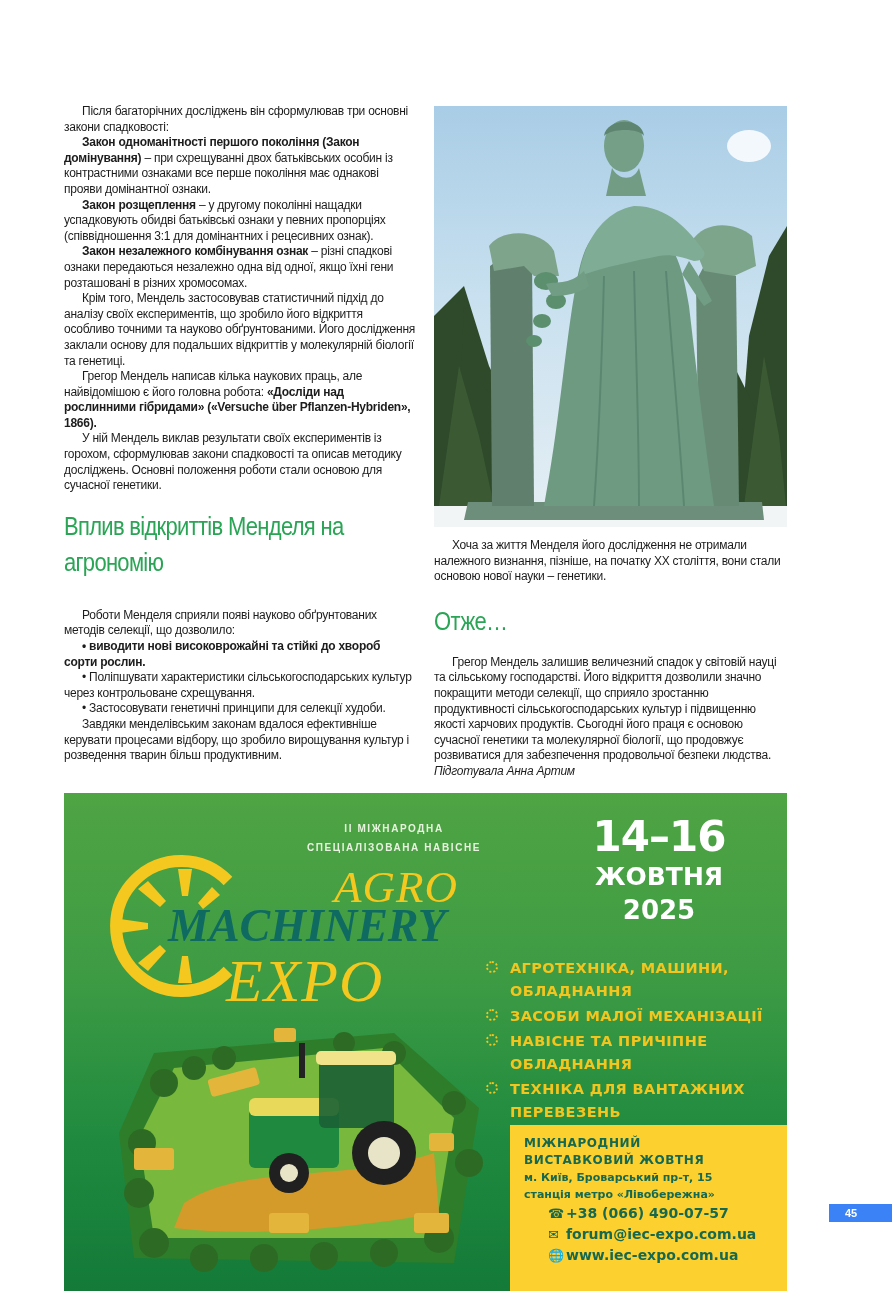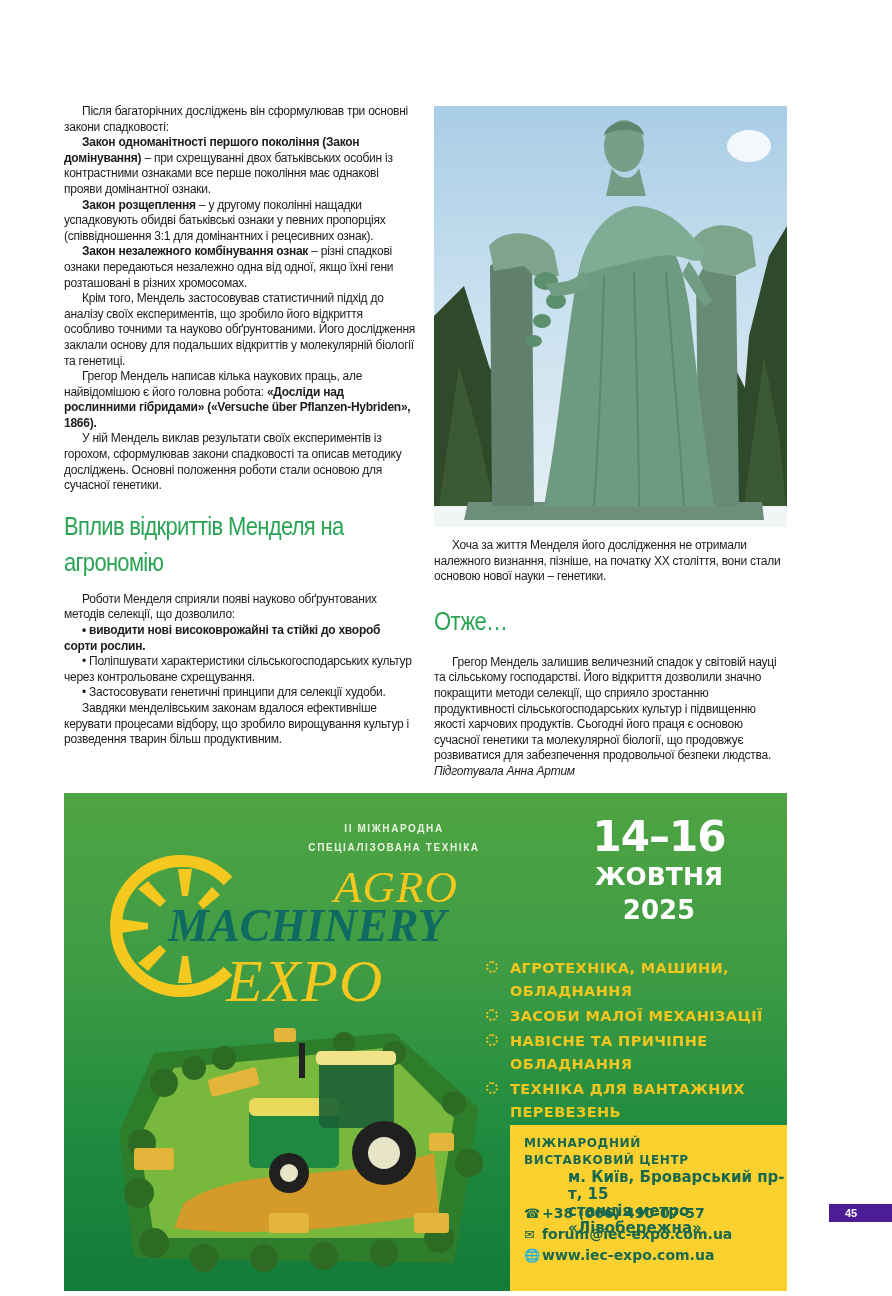--- a/index.html
+++ b/index.html
@@ -8,21 +8,21 @@
 
   .col { position: absolute; font-size: 12px; line-height: 15.6px; letter-spacing: -0.25px; }
   .col p { margin: 0; text-indent: 18px; text-align: left; }
   .col b { font-weight: bold; }
   #left-col { left: 64px; top: 104px; width: 352px; }
   #right-col { left: 434px; top: 538px; width: 356px; }
 
   .green-h { font-family: "Liberation Sans Narrow", "Liberation Sans", sans-serif; color: #2aa455;
              font-weight: normal; font-size: 25px; line-height: 36px; margin: 0; letter-spacing: -0.8px;
              transform: scaleX(0.88); transform-origin: left; white-space: nowrap; }
-  #h-influence { margin-top: 14px; margin-bottom: 12px; }
+  #h-influence { margin-top: 14px; margin-bottom: 28px; }
   #h-conclusion { margin-top: 18px; margin-bottom: 16px; }
   .signature { text-align: right; font-style: italic; margin-top: 8px; text-indent: 0 !important; }
 
   
   #photo { position: absolute; left: 434px; top: 106px; width: 353px; height: 421px; overflow: hidden;
            background: linear-gradient(180deg, #a9cde6 0%, #c8e0ef 45%, #e6eff4 100%); }
   #photo svg { width: 100%; height: 100%; display: block; }
 
   
   #ad { position: absolute; left: 64px; top: 793px; width: 723px; height: 498px; overflow: hidden;
@@ -44,29 +44,29 @@
   #ad-features { position: absolute; left: 420px; top: 164px; width: 300px; list-style: none; margin: 0; padding: 0; }
   #ad-features li { position: relative; padding-left: 26px; color: #f3c51f; font-family: "DejaVu Sans", sans-serif;
                     font-weight: bold; font-size: 14.5px; line-height: 23px; letter-spacing: 0.4px; margin-bottom: 2px; }
   #ad-features li .bul { position: absolute; left: 2px; top: 4px; width: 12px; height: 12px; border-radius: 50%;
                          border: 2px dotted #f3c51f; box-sizing: border-box; }
 
   #ad-contact { position: absolute; left: 446px; top: 332px; width: 277px; height: 166px; background: #fcd02f; }
   #ad-contact .org { position: absolute; left: 14px; top: 10px; color: #16684f; font-family: "DejaVu Sans", sans-serif;
                      font-weight: bold; font-size: 12px; line-height: 17px; letter-spacing: 0.6px; }
   #ad-contact .addr { position: absolute; left: 14px; top: 44px; color: #16684f; font-family: "DejaVu Sans", sans-serif;
-                      font-weight: bold; font-size: 15px; line-height: 17px; margin-left: 44px; }
+                      font-weight: bold; font-size: 11px; line-height: 17px; }
   #ad-contact .lines { position: absolute; left: 14px; top: 78px; }
   #ad-contact .ln { color: #16684f; font-family: "DejaVu Sans", sans-serif; font-weight: bold; font-size: 14px;
-                    line-height: 21px; white-space: nowrap; }
+                    line-height: 21px; white-space: nowrap; margin-left: 24px; }
   #ad-contact .ln .ic { display: inline-block; width: 18px; font-size: 13px; }
 
   #ad-scene { position: absolute; left: 30px; top: 220px; width: 410px; height: 270px; }
 
-  #page-number { position: absolute; left: 829px; top: 1204px; width: 63px; height: 18px; background: #4c1d95;
+  #page-number { position: absolute; left: 829px; top: 1204px; width: 63px; height: 18px; background: #3b82f6;
                  color: #ffffff; font-weight: bold; font-size: 11px; line-height: 18px; text-indent: 16px; }
 </style>
 </head>
 <body>
 
 <div id="left-col" class="col">
   <p>Після багаторічних досліджень він сформулював три основні закони спадковості:</p>
   <p><b>Закон одноманітності першого покоління (Закон домінування)</b><span> – при схрещуванні двох батьківських особин із контрастними ознаками все перше покоління має однакові прояви домінантної ознаки.</span></p>
   <p><b>Закон розщеплення</b><span> – у другому поколінні нащадки успадковують обидві батьківські ознаки у певних пропорціях (співвідношення 3:1 для домінантних і рецесивних ознак).</span></p>
   <p><b>Закон незалежного комбінування ознак</b><span> – різні спадкові ознаки передаються незалежно одна від одної, якщо їхні гени розташовані в різних хромосомах.</span></p>
@@ -141,21 +141,21 @@
 <div id="right-col" class="col">
   <p>Хоча за життя Менделя його дослідження не отримали належного визнання, пізніше, на початку XX століття, вони стали основою нової науки – генетики.</p>
   <div id="h-conclusion" class="green-h">Отже…</div>
   <p>Грегор Мендель залишив величезний спадок у світовій науці та сільському господарстві. Його відкриття дозволили значно покращити методи селекції, що сприяло зростанню продуктивності сільськогосподарських культур і підвищенню якості харчових продуктів. Сьогодні його праця є основою сучасної генетики та молекулярної біології, що продовжує розвиватися для забезпечення продовольчої безпеки людства.</p>
   <p class="signature">Підготувала Анна Артим</p>
 </div>
 
 <div id="ad">
   <div id="ad-sub">
     <div>II МІЖНАРОДНА</div>
-    <div>СПЕЦІАЛІЗОВАНА ТЕХНІКА</div>
+    <div>СПЕЦІАЛІЗОВАНА НАВІСНЕ</div>
   </div>
 
   <div id="ad-logo">
     <svg width="150" height="150" viewBox="0 0 150 150" style="position:absolute;left:0;top:0">
       <path d="M120,30 A65,65 0 1 0 120,120" fill="none" stroke="#f4c81e" stroke-width="12"></path>
       <g fill="#f4c81e">
         <polygon points="70,18 84,18 80,45 74,45"></polygon>
         <polygon points="30,38 40,30 58,50 52,56"></polygon>
         <polygon points="12,68 12,82 40,78 40,72"></polygon>
         <polygon points="30,112 40,120 58,100 52,94"></polygon>
@@ -221,21 +221,21 @@
       <rect x="175" y="200" width="40" height="20" rx="3"></rect>
       <rect x="320" y="200" width="35" height="20" rx="3"></rect>
       <rect x="335" y="120" width="25" height="18" rx="3"></rect>
       <rect x="180" y="15" width="22" height="14" rx="3"></rect>
     </g>
   </svg>
 
   <div id="ad-contact">
     <div class="org">
       <div>МІЖНАРОДНИЙ</div>
-      <div>ВИСТАВКОВИЙ ЦЕНТР</div>
+      <div>ВИСТАВКОВИЙ ЖОВТНЯ</div>
     </div>
     <div class="addr">
       <div>м. Київ, Броварський пр-т, 15</div>
       <div>станція метро «Лівобережна»</div>
     </div>
     <div class="lines">
       <div class="ln"><span class="ic">☎</span><span>+38 (066) 490-07-57</span></div>
       <div class="ln"><span class="ic">✉</span><span>forum@iec-expo.com.ua</span></div>
       <div class="ln"><span class="ic">🌐</span><span>www.iec-expo.com.ua</span></div>
     </div>

